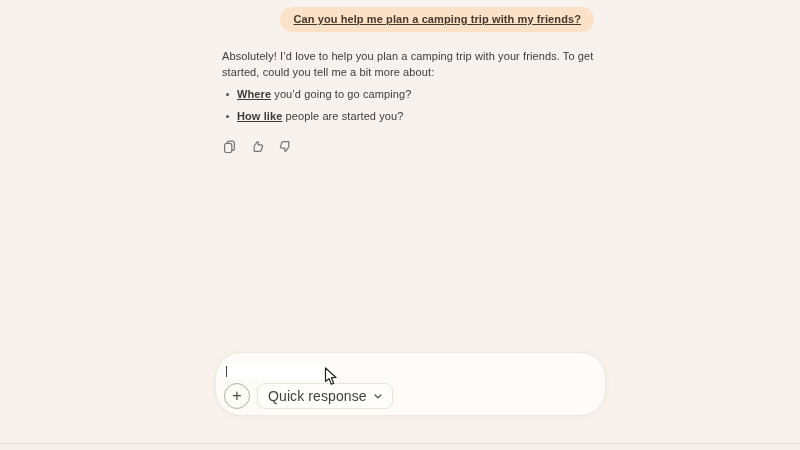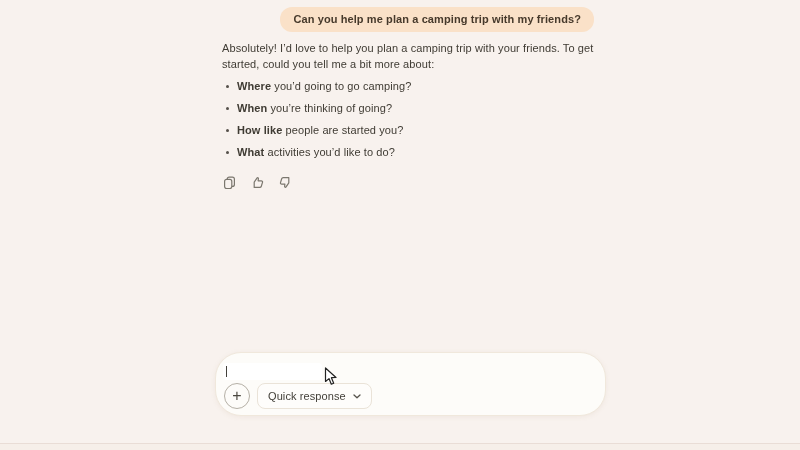--- a/index.html
+++ b/index.html
@@ -6,37 +6,37 @@
   body { background:#ddd; font-family:"Liberation Sans", sans-serif; }
   .screen {
     position:relative; width:800px; height:450px;
     background:#f8f2ee; overflow:hidden;
     color:#3f3b33;
   }
 
   
   .chat-col { position:absolute; left:222px; top:0; width:372px; }
 
-  .user-row { display:flex; justify-content:flex-end; margin-top:7px; }
+  .user-row { display:flex; justify-content:flex-end; margin-top:7px;text-decoration:underline; }
   .user-bubble {
     background:#fae1c8; color:#46392b;
     font-size:11px; line-height:13px; font-weight:700;
     padding:6px 13px; border-radius:12px;
     letter-spacing:0.1px;
   }
 
   .assistant { font-size:11px; line-height:16px; letter-spacing:0.1px; }
-  .assistant p.intro { margin-top:8px; }
+  .assistant p.intro { margin-top:16px; }
   .assistant ul { list-style:none; margin-top:6px; }
   .assistant ul li { position:relative; padding-left:15px; margin-bottom:6px; line-height:16px; }
   .assistant ul li .bullet-dot{
     position:absolute; left:4px; top:7px; width:3px; height:3px;
     border-radius:50%; background:#55504a;
   }
-  .assistant .bold { font-weight:700; }
+  .assistant .bold { font-weight:700;text-decoration:underline; }
   .assistant p.outro { margin-top:4px; }
 
   .actions-row { display:flex; gap:14px; margin-top:15px; align-items:center; }
   .action-btn {
     width:14px; height:14px; display:flex; align-items:center; justify-content:center;
     cursor:pointer; background:none; border:none; padding:0;
   }
   .action-btn svg { stroke:#7b776e; fill:none; stroke-width:1.2; stroke-linejoin:round; stroke-linecap:round; }
 
   
@@ -57,21 +57,21 @@
     position:absolute; left:8px; top:30px; width:26px; height:26px;
     border:1px solid #b5b0a6; border-radius:50%;
     background:transparent; color:#4a473f;
     font-size:16px; line-height:24px; text-align:center; font-weight:400;
     cursor:pointer; padding:0; font-family:"Liberation Sans", sans-serif;
   }
   .quick-response {
     position:absolute; left:41px; top:30px; height:26px;
     display:flex; align-items:center; gap:7px; padding:0 10px;
     background:#fefdfb; border:1px solid #eae3d8; border-radius:8px;
-    font-size:11px; color:#44413a; letter-spacing:0.1px; cursor:pointer;
+    font-size:14px; color:#44413a; letter-spacing:0.1px; cursor:pointer;
     font-family:"Liberation Sans", sans-serif;
   }
   .quick-response svg { stroke:#55524b; fill:none; stroke-width:1.3; stroke-linecap:round; stroke-linejoin:round; }
 
   
   .mouse-cursor { position:absolute; left:324px; top:367px; }
 
   
   .footer-strip {
     position:absolute; left:0; top:443px; width:800px; height:7px;
@@ -90,27 +90,21 @@
     </div>
 
     <div class="assistant">
       <p class="intro">Absolutely! I’d love to help you plan a camping trip with your friends. To get started, could you tell me a bit more about:</p>
 
       <ul>
         <li>
           <span class="bullet-dot"></span><span class="bold">Where</span><span> you’d going to go camping?</span>
         </li>
         <li>
-          <span class="bullet-dot"></span><span class="bold">When</span><span> you’re thinking of going?</span>
-        </li>
-        <li>
           <span class="bullet-dot"></span><span class="bold">How like</span><span> people are started you?</span>
-        </li>
-        <li>
-          <span class="bullet-dot"></span><span class="bold">What</span><span> activities you’d like to do?</span>
         </li>
       </ul>
 
     </div>
 
     <div class="actions-row">
       <button class="action-btn" title="Copy">
         <svg width="13" height="13" viewBox="0 0 13 13">
           <rect x="4.2" y="1.2" width="7.2" height="9.2" rx="2"></rect>
           <rect x="1.6" y="3.4" width="7.2" height="9.2" rx="2" fill="#f8f2ee"></rect>

